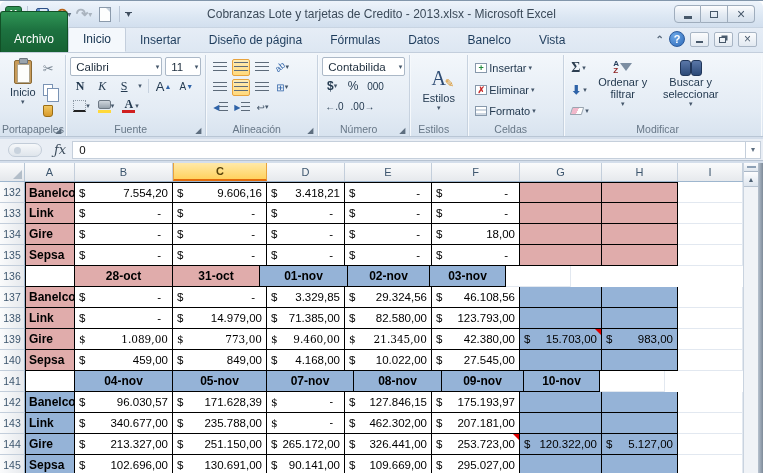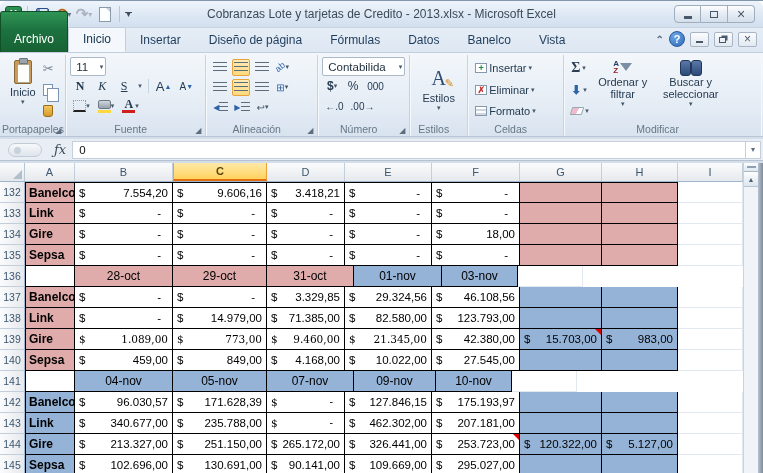--- a/index.html
+++ b/index.html
@@ -140,21 +140,21 @@
   .rowhdr { width:25px; background:linear-gradient(90deg,#fafbfc,#e6e9ed); border-right:1px solid #9eb6ce;
             border-bottom:1px solid #c3cedb; display:flex; align-items:center; justify-content:center;
             font-size:10.5px; color:#3d566e; }
   .cell { position:relative; border-right:1px solid #000; border-bottom:1px solid #000; background:#fff;
           display:flex; align-items:center; font-size:11.5px; color:#000; overflow:hidden; }
   .cell.first { border-left:1px solid #000; }
   .cell.toprow { border-top:1px solid #000; }
   .cell.pink { background:#e0acab; }
   .cell.blue { background:#95b3d7; }
   .cell.label { font-weight:bold; padding-left:3px; font-size:12px; }
-  .cell.datecell { justify-content:center; font-weight:normal; font-size:12px; }
+  .cell.datecell { justify-content:center; font-weight:bold; font-size:12px; }
   .cell .d { padding-left:4px; }
   .cell .v { margin-left:auto; padding-right:4px; }
   .cell .v.dash { padding-right:11px; }
   .cell.sf { font-family:"DejaVu Serif",serif; font-size:10.5px; }
   .tri { position:absolute; top:0; right:0; width:0; height:0; border-left:6px solid transparent; border-top:6px solid #e00000; }
   .icell { border-right:1px solid #e2e8f0; border-bottom:1px solid #e2e8f0; background:#fff; }
 
   
   .vscroll { width:15px; background:#f0f3f7; border-left:1px solid #c9d3df; display:flex; flex-direction:column; }
   .splitbox { height:9px; background:linear-gradient(#fdfdfe,#dfe6ee); border-bottom:1px solid #aab7c6; display:flex; align-items:center; justify-content:center; }
@@ -250,20 +250,24 @@
               <div class="painter"></div>
             </div>
         </div>
       </div>
       <div class="rgroup-label">Portapapeles</div>
       <div class="launcher">◢</div>
     </div>
 
     <div class="rgroup" style="width:140px">
       <div class="fontrow">
+        <div class="combo" style="flex:1">
+            <span>Calibri</span>
+            <span class="caret">▾</span>
+          </div>
         <div class="combo" style="width:36px">
             <span>11</span>
             <span class="caret">▾</span>
           </div>
       </div>
       <div class="fmtrow">
         <span class="tinybtn boldN">N</span>
         <span class="tinybtn italK">K</span>
         <span class="tinybtn underS">S</span>
           <span class="caret">▾</span>
@@ -573,23 +577,23 @@
               <span class="v dash">-</span>
             </div>
             <div class="cell pink" style="width: 82px;"></div>
             <div class="cell pink" style="width: 76px;"></div>
             <div class="icell" style="width: 65px;"></div>
           </div>
           <div class="grow">
             <div class="rowhdr">136</div>
             <div class="cell first label" style="width: 50px;"></div>
             <div class="cell pink datecell" style="width: 98px;">28-oct</div>
-            <div class="cell pink datecell" style="width: 94px;">29-oct</div>
             <div class="cell pink datecell" style="width: 87px;">31-oct</div>
             <div class="cell blue datecell" style="width: 88px;">01-nov</div>
+            <div class="cell blue datecell" style="width: 82px;">02-nov</div>
             <div class="cell blue datecell" style="width: 76px;">03-nov</div>
             <div class="icell" style="width: 65px;"></div>
           </div>
           <div class="grow">
             <div class="rowhdr">137</div>
             <div class="cell first label pink" style="width: 50px;">Banelco</div>
             <div class="cell" style="width: 98px;">
               <span class="d">$</span>
               <span class="v dash">-</span>
             </div>
@@ -700,20 +704,21 @@
             <div class="cell blue" style="width: 82px;"></div>
             <div class="cell blue" style="width: 76px;"></div>
             <div class="icell" style="width: 65px;"></div>
           </div>
           <div class="grow">
             <div class="rowhdr">141</div>
             <div class="cell first label" style="width: 50px;"></div>
             <div class="cell blue datecell" style="width: 98px;">04-nov</div>
             <div class="cell blue datecell" style="width: 94px;">05-nov</div>
             <div class="cell blue datecell" style="width: 87px;">07-nov</div>
+            <div class="cell blue datecell" style="width: 88px;">08-nov</div>
             <div class="cell blue datecell" style="width: 82px;">09-nov</div>
             <div class="cell blue datecell" style="width: 76px;">10-nov</div>
             <div class="icell" style="width: 65px;"></div>
           </div>
           <div class="grow">
             <div class="rowhdr">142</div>
             <div class="cell first label blue" style="width: 50px;">Banelco</div>
             <div class="cell" style="width: 98px;">
               <span class="d">$</span>
               <span class="v">96.030,57</span>

